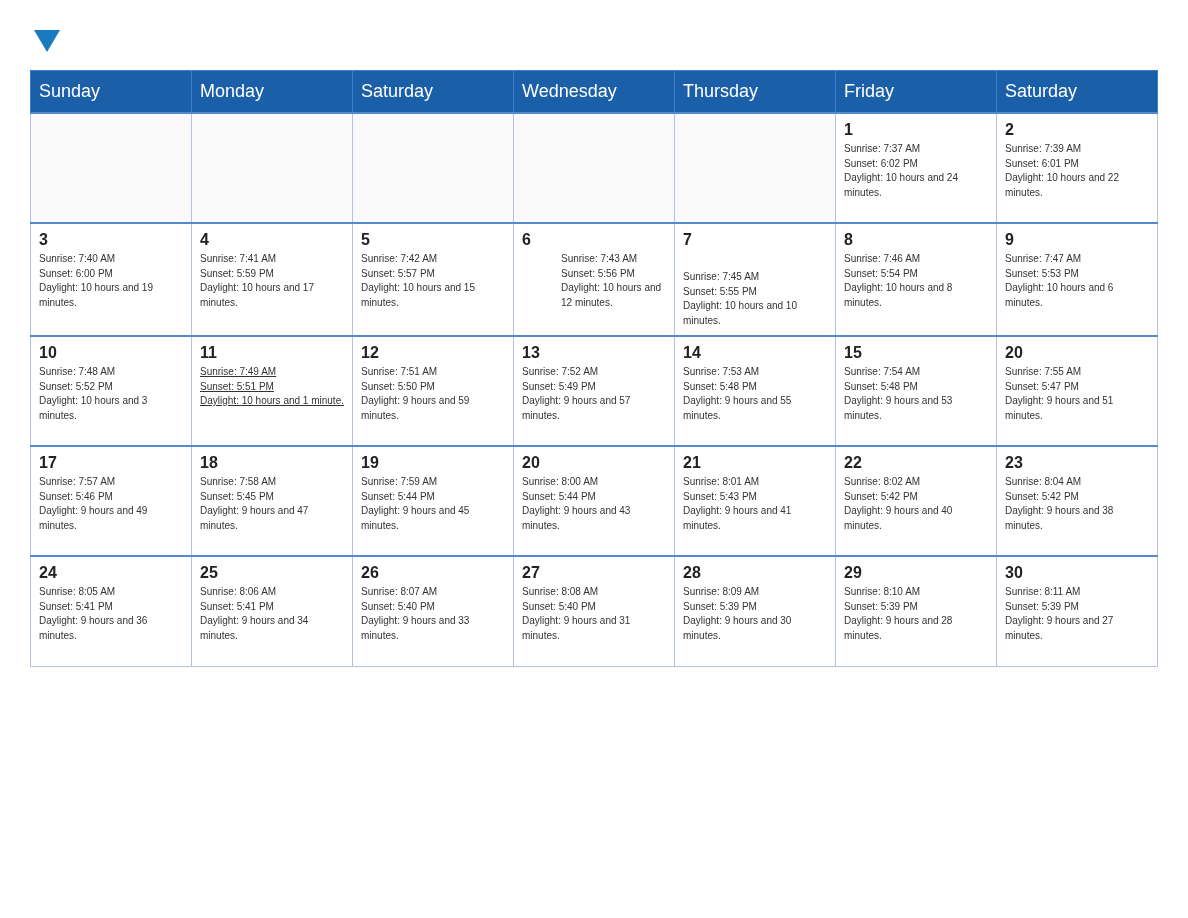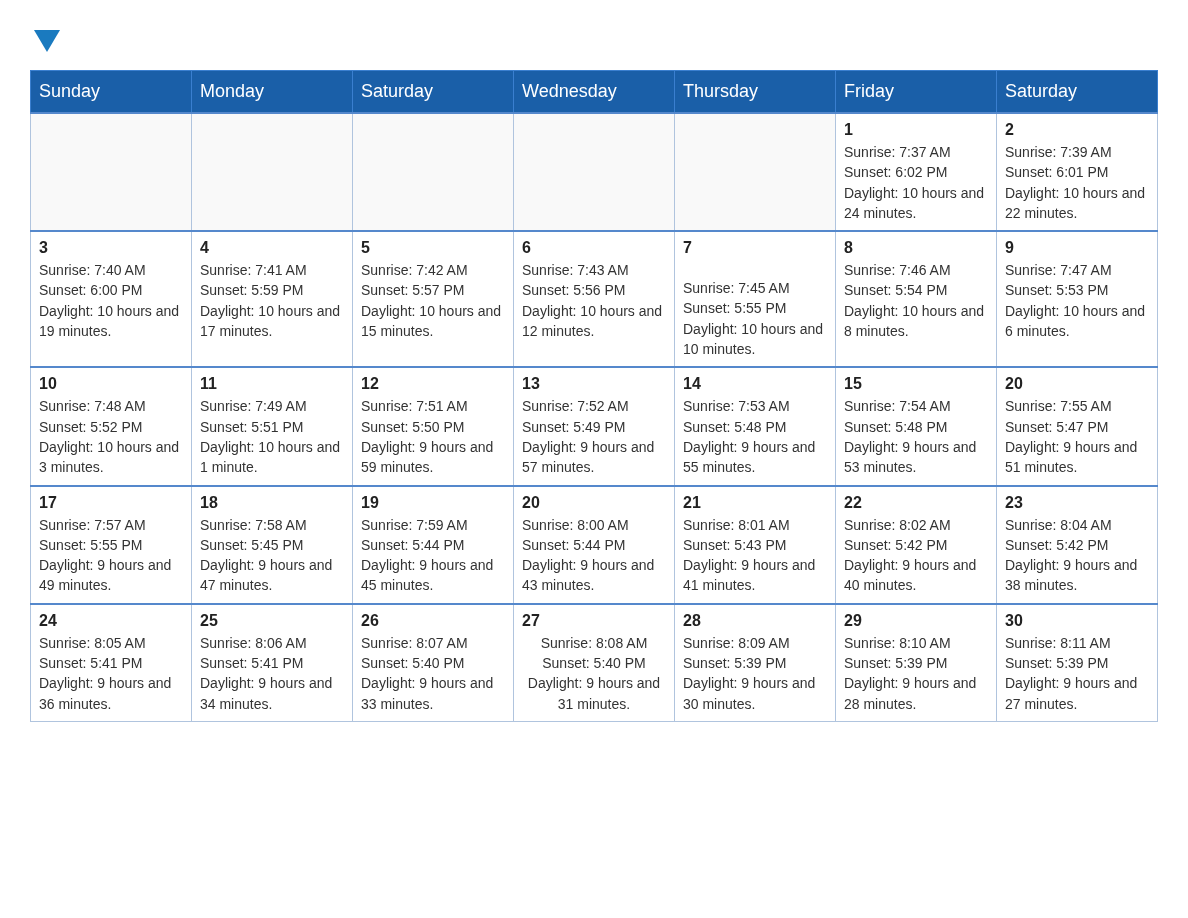--- a/index.html
+++ b/index.html
@@ -85,21 +85,21 @@
       height: 110px;
     }
     .day-number {
       font-size: 16px;
       font-weight: bold;
       color: #222;
       display: block;
       margin-bottom: 3px;
     }
     .day-info {
-      font-size: 14px;
+      font-size: 10px;
       color: #333;
       line-height: 1.45;
     }
     .empty-cell {
       background: #f9f9f9;
     }
     .week-row td {
       border-top: 2px solid #5588cc;
     }
   </style>
@@ -166,21 +166,21 @@
 Daylight: 10 hours and 17 minutes.</div>
         </td>
         <td>
           <span class="day-number">5</span>
           <div class="day-info" style="white-space: pre-line;">Sunrise: 7:42 AM
 Sunset: 5:57 PM
 Daylight: 10 hours and 15 minutes.</div>
         </td>
         <td>
           <span class="day-number">6</span>
-          <div class="day-info" style="white-space: pre-line;">Sunrise: 7:43 AM
+          <div class="day-info" style="white-space: pre-line; margin-left: 39px;">Sunrise: 7:43 AM
 Sunset: 5:56 PM
 Daylight: 10 hours and 12 minutes.</div>
         </td>
         <td>
           <span class="day-number">7</span>
           <div class="day-info" style="white-space: pre-line; margin-top: 21px;">Sunrise: 7:45 AM
 Sunset: 5:55 PM
 Daylight: 10 hours and 10 minutes.</div>
         </td>
         <td>
@@ -198,21 +198,21 @@
       </tr>
       <tr class="week-row">
         <td>
           <span class="day-number">10</span>
           <div class="day-info" style="white-space: pre-line;">Sunrise: 7:48 AM
 Sunset: 5:52 PM
 Daylight: 10 hours and 3 minutes.</div>
         </td>
         <td>
           <span class="day-number">11</span>
-          <div class="day-info" style="white-space: pre-line;">Sunrise: 7:49 AM
+          <div class="day-info" style="white-space: pre-line; text-decoration: underline;">Sunrise: 7:49 AM
 Sunset: 5:51 PM
 Daylight: 10 hours and 1 minute.</div>
         </td>
         <td>
           <span class="day-number">12</span>
           <div class="day-info" style="white-space: pre-line;">Sunrise: 7:51 AM
 Sunset: 5:50 PM
 Daylight: 9 hours and 59 minutes.</div>
         </td>
         <td>
@@ -237,21 +237,21 @@
           <span class="day-number">20</span>
           <div class="day-info" style="white-space: pre-line;">Sunrise: 7:55 AM
 Sunset: 5:47 PM
 Daylight: 9 hours and 51 minutes.</div>
         </td>
       </tr>
       <tr class="week-row">
         <td>
           <span class="day-number">17</span>
           <div class="day-info" style="white-space: pre-line;">Sunrise: 7:57 AM
-Sunset: 5:55 PM
+Sunset: 5:46 PM
 Daylight: 9 hours and 49 minutes.</div>
         </td>
         <td>
           <span class="day-number">18</span>
           <div class="day-info" style="white-space: pre-line;">Sunrise: 7:58 AM
 Sunset: 5:45 PM
 Daylight: 9 hours and 47 minutes.</div>
         </td>
         <td>
           <span class="day-number">19</span>
@@ -298,21 +298,21 @@
 Daylight: 9 hours and 34 minutes.</div>
         </td>
         <td>
           <span class="day-number">26</span>
           <div class="day-info" style="white-space: pre-line;">Sunrise: 8:07 AM
 Sunset: 5:40 PM
 Daylight: 9 hours and 33 minutes.</div>
         </td>
         <td>
           <span class="day-number">27</span>
-          <div class="day-info" style="white-space: pre-line; text-align: center;">Sunrise: 8:08 AM
+          <div class="day-info" style="white-space: pre-line;">Sunrise: 8:08 AM
 Sunset: 5:40 PM
 Daylight: 9 hours and 31 minutes.</div>
         </td>
         <td>
           <span class="day-number">28</span>
           <div class="day-info" style="white-space: pre-line;">Sunrise: 8:09 AM
 Sunset: 5:39 PM
 Daylight: 9 hours and 30 minutes.</div>
         </td>
         <td>

